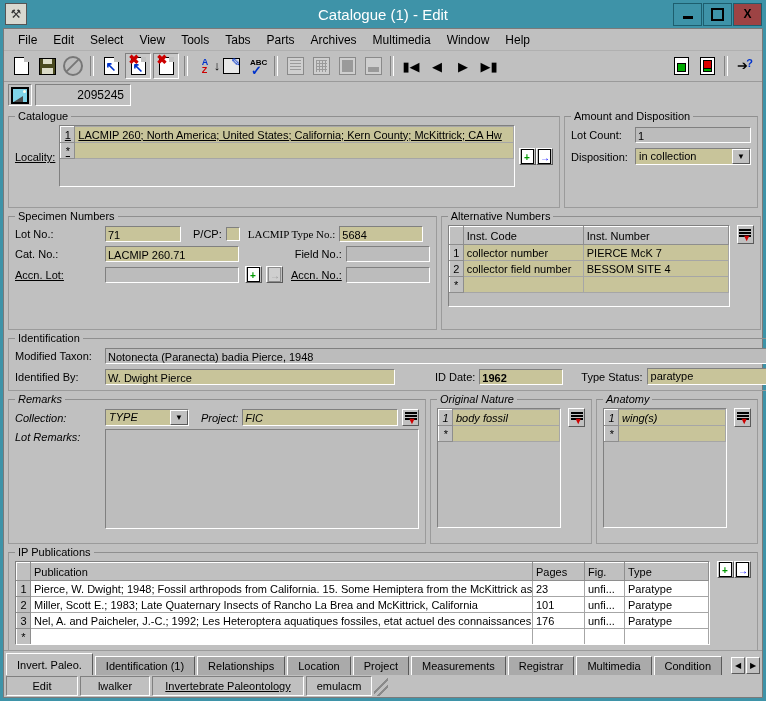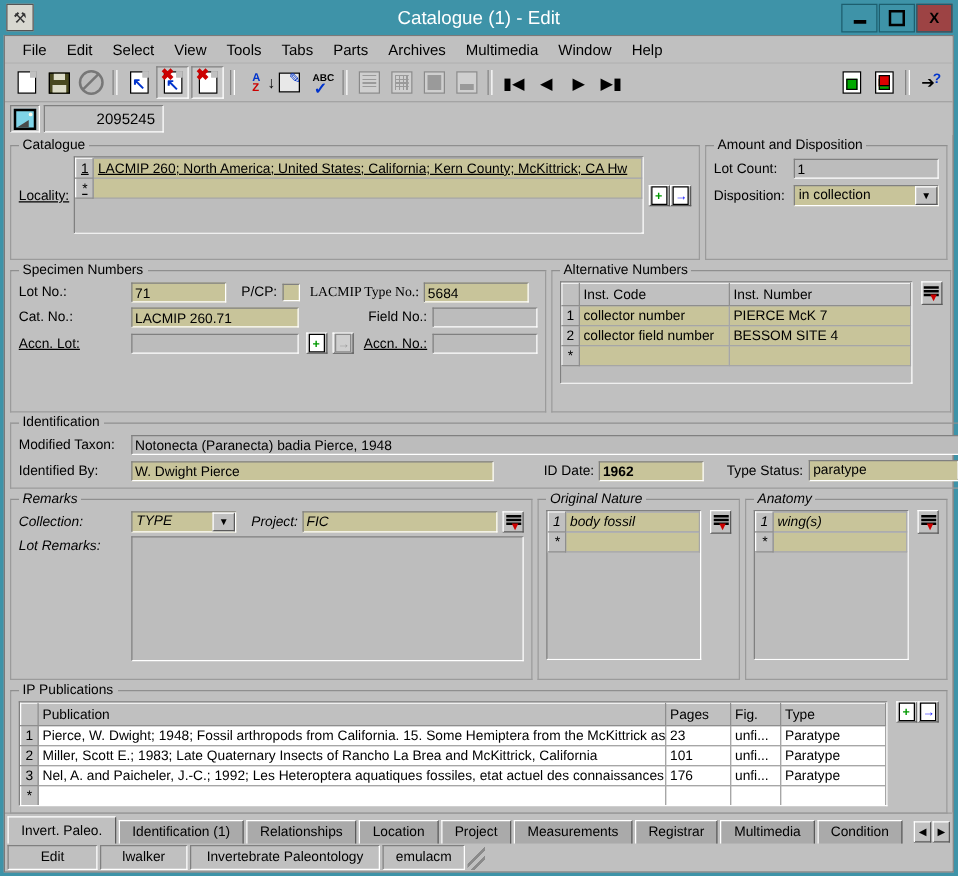--- a/index.html
+++ b/index.html
@@ -814,19 +814,19 @@
           </div>
         <div class="sb">
             <span>▶</span>
           </div>
       </div>
     </div>
 
     <div class="statusbar">
       <div class="sb-cell" style="width:72px;flex:0 0 72px;">Edit</div>
       <div class="sb-cell" style="width:70px;flex:0 0 70px;">lwalker</div>
-      <div class="sb-cell" style="width:152px;flex:0 0 152px;">Invertebrate Paleontology</div>
+      <div class="sb-cell" style="width:152px;flex:0 0 152px;text-decoration:underline;">Invertebrate Paleontology</div>
       <div class="sb-cell" style="width:66px;flex:0 0 66px;">emulacm</div>
       <div class="sb-grip"></div>
     </div>
 
   </div>
 </div>
 
 </body></html>

